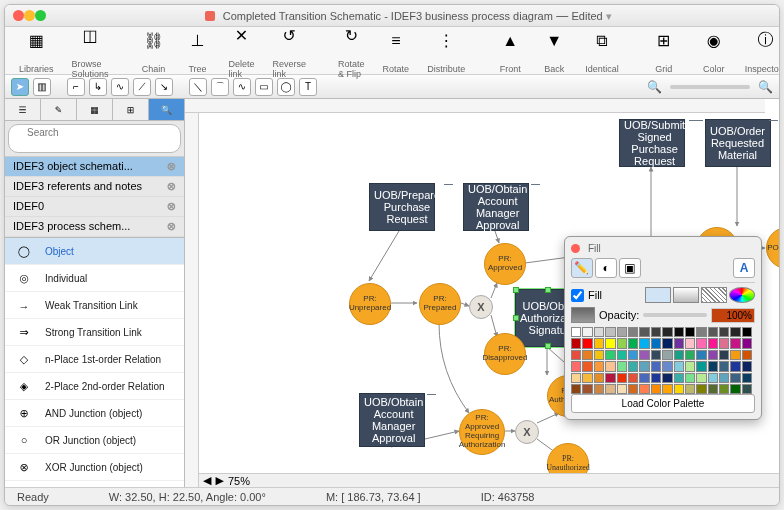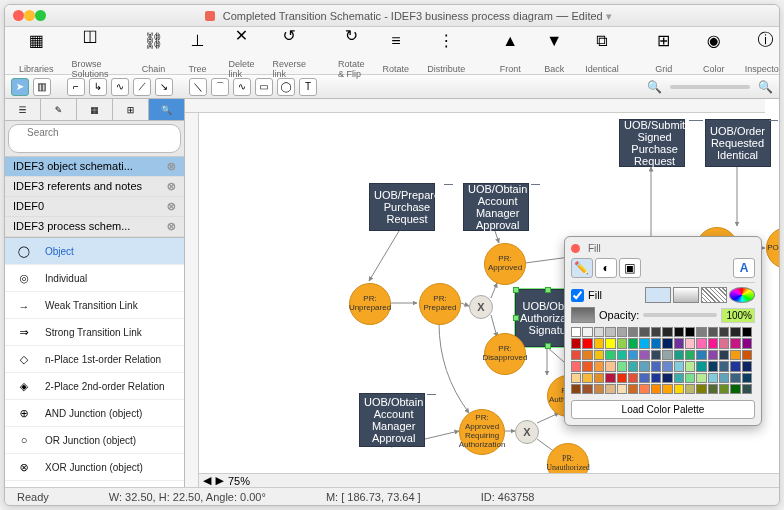--- a/index.html
+++ b/index.html
@@ -56,24 +56,24 @@
 .fp-dot{width:9px;height:9px;border-radius:50%;background:#ff5f56}
 .fp-title{font-size:10px;color:#666;margin-left:4px}
 .fp-tabs{display:flex;gap:2px;margin-bottom:4px;border-bottom:1px solid #ccc;padding-bottom:4px}
 .fp-tab{width:22px;height:20px;border:1px solid #aaa;border-radius:3px;background:#fff;display:flex;align-items:center;justify-content:center;font-size:12px;cursor:pointer}
 .fp-tab.sel{background:#d0e4f5}
 .fp-row{display:flex;align-items:center;gap:4px;margin:4px 0;font-size:10px}
 .fp-styles{display:flex;gap:2px}
 .fp-style{width:26px;height:16px;border:1px solid #888;cursor:pointer}
 .swatch{width:24px;height:16px;background:linear-gradient(#666,#999);border:1px solid #888}
 .opslider{flex:1;height:4px;background:#ccc;border-radius:2px}
-.opval{width:34px;text-align:right;font-size:10px;border:1px solid #ccc;padding:1px 2px;background:#bef264}
+.opval{width:44px;text-align:right;font-size:10px;border:1px solid #ccc;padding:1px 2px;background:#c2410c}
 .colorgrid{display:grid;grid-template-columns:repeat(16,10.4px);gap:1px;margin-top:4px}
 .colorcell{width:10.4px;height:10.4px;border:1px solid #888;cursor:pointer}
-.lcp{margin-top:6px;padding:3px;border:1px solid #aaa;border-radius:3px;text-align:center;font-size:10px;cursor:pointer;background:#fff}
+.lcp{padding:3px;border:1px solid #aaa;border-radius:3px;text-align:center;font-size:10px;cursor:pointer;background:#fff}
 </style>
 </head>
 <body>
 
 <div class="window">
   <div class="titlebar">
     <div class="dot red"></div>
     <div class="dot yel"></div>
     <div class="dot grn"></div>
     <div class="title">
@@ -281,21 +281,21 @@
           </div>
           <div class="node-box" style="left: 264px; top: 70px; width: 66px; height: 48px;">
             <div class="top">UOB/Obtain Account Manager Approval</div>
             <div class="bot">8</div>
           </div>
           <div class="node-box" style="left: 420px; top: 6px; width: 66px; height: 48px;">
             <div class="top">UOB/Submit Signed Purchase Request</div>
             <div class="bot">10</div>
           </div>
           <div class="node-box" style="left: 506px; top: 6px; width: 66px; height: 48px;">
-            <div class="top">UOB/Order Requested Identical</div>
+            <div class="top">UOB/Order Requested Material</div>
             <div class="bot">6</div>
           </div>
           <div class="node-box sel" style="left: 316px; top: 176px; width: 66px; height: 58px;">
             <div class="top">UOB/Obtain Authorization Signature</div>
             <div class="bot">9</div>
             <div class="handle" style="left: -3px; top: -3px;"></div>
             <div class="handle" style="left: calc(100% - 3px); top: -3px;"></div>
             <div class="handle" style="left: -3px; top: calc(100% - 3px);"></div>
             <div class="handle" style="left: calc(100% - 3px); top: calc(100% - 3px);"></div>
             <div class="handle" style="left: calc(50% - 3px); top: -3px;"></div>

